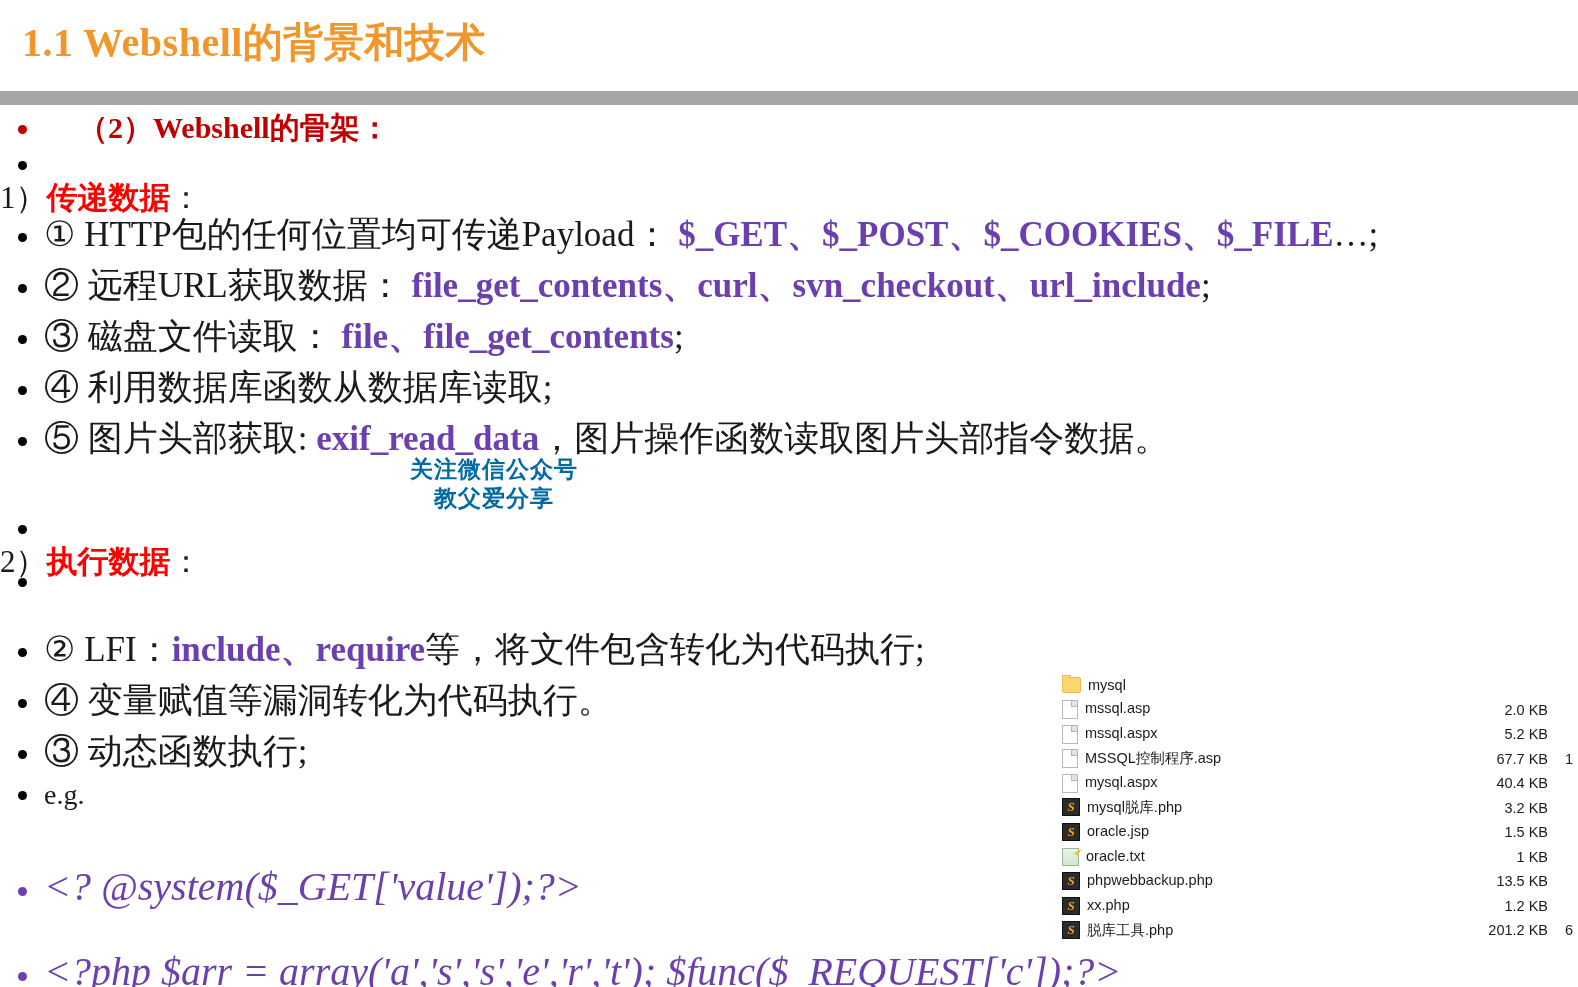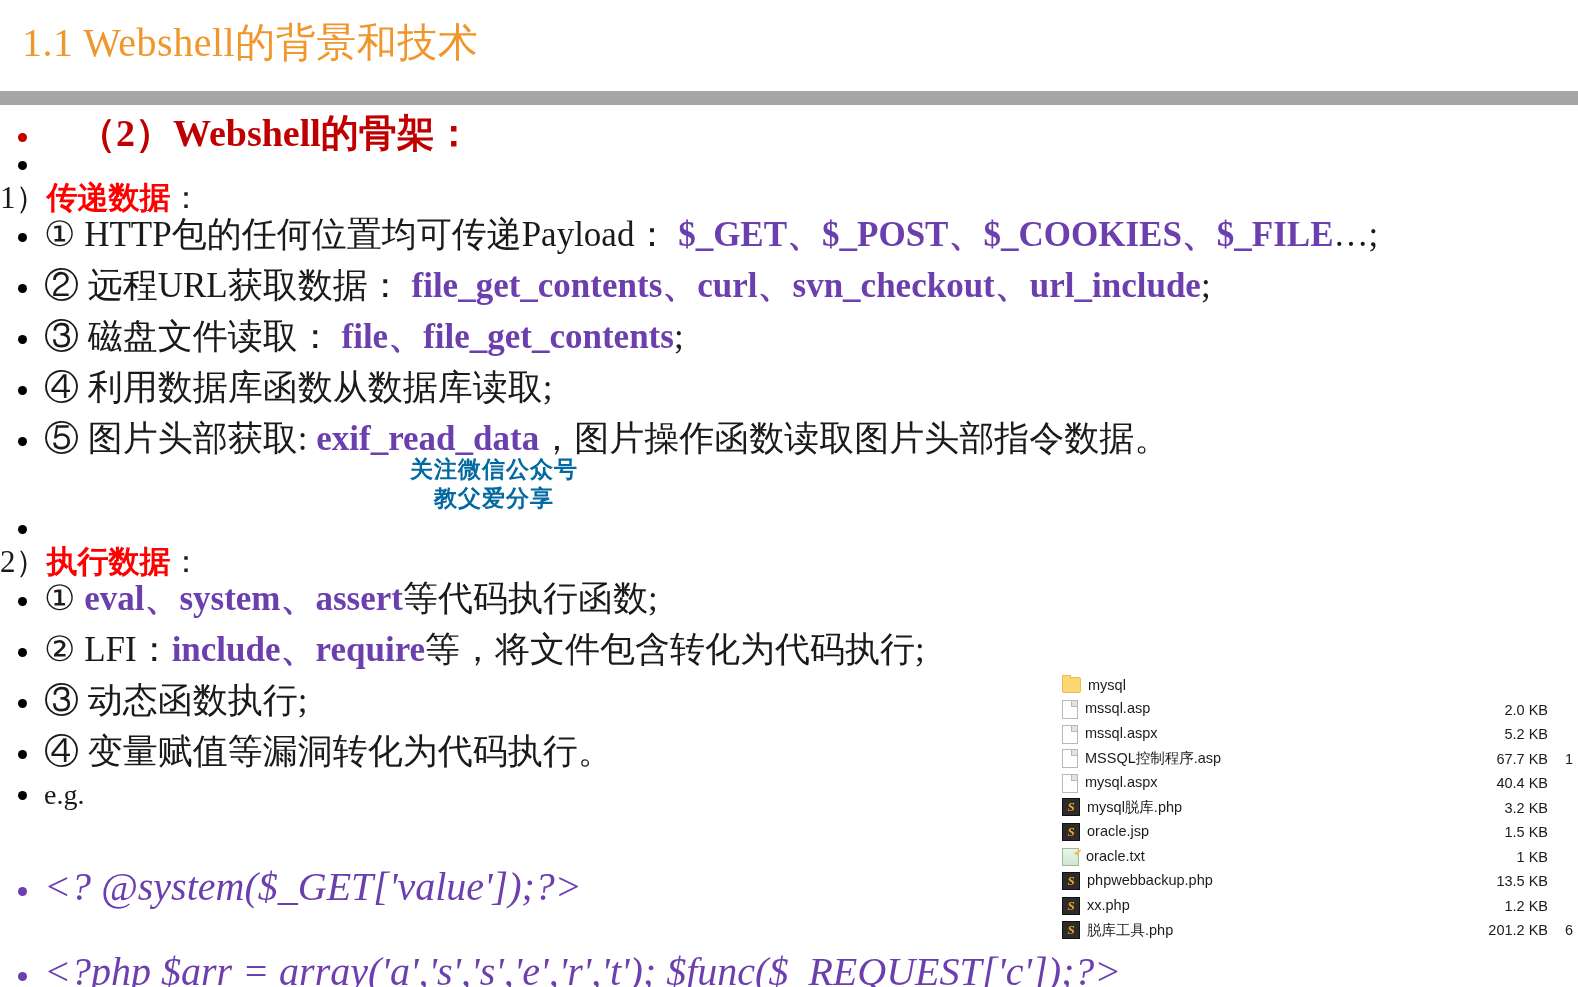--- a/index.html
+++ b/index.html
@@ -14,21 +14,21 @@
     font-family: "Liberation Sans", sans-serif;
     position: relative;
   }
 
   
   #slide-title {
     position: absolute;
     left: 22px;
     top: 22px;
     font-family: "Liberation Serif", serif;
-    font-weight: normal;
+    font-weight: bold;
     font-size: 40px;
     line-height: 1.05;
     color: #F0962A;
     letter-spacing: 0.5px;
     white-space: nowrap;
   }
   #title-rule {
     position: absolute;
     left: 0;
     top: 91px;
@@ -94,21 +94,21 @@
   
   .serif  { font-family: "Liberation Serif", serif; }
   .sans   { font-family: "Liberation Sans", sans-serif; }
   .code   { font-family: "Liberation Serif", serif; font-weight: bold; color: #6C3FAF; }
   .red    { color: #C00000; font-weight: bold; }
   .redhv  { color: #FF0000; font-weight: bold; }
   .blk    { color: #1a1a1a; }
   .ital   { font-family: "Liberation Serif", serif; font-style: italic; color: #6C3FAF; }
 
   
-  .l-head   { height: 50px; font-size: 38px; justify-content: center; }
+  .l-head   { height: 50px; font-size: 30px; justify-content: center; }
   .l-head .txt { padding-left: 34px; }
   .l-sub    { height: 53px; font-size: 31px; flex-direction: column; }
   .l-item   { height: 51px; font-size: 35px; }
   .l-gap    { height: 56px; }
   .l-eg     { height: 52px; font-size: 28px; }
   .l-code   { height: 53px; font-size: 40px; margin-top: 32px; }
 
   
   #file-panel {
     position: absolute;
@@ -265,33 +265,32 @@
       <span class="dot"><i></i></span>
       <span class="txt"><span class="serif blk">⑤ 图片头部获取: </span><span class="code">exif_read_data</span><span class="serif blk">，图片操作函数读取图片头部指令数据。</span></span>
     </div>
     <div class="line l-gap"></div>
     <div class="line l-sub">
       <span class="dot"><i></i></span>
       <span class="txt"><span class="serif blk">2）</span><span class="sans redhv">执行数据</span><span class="serif blk">：</span></span>
     </div>
     <div class="line l-item">
       <span class="dot"><i></i></span>
-      <span class="txt"><span class="serif blk">① </span><span class="code">eval、system、assert</span><span class="serif blk">等代码执行函数;</span></span>
     </div>
     <div class="line l-item">
       <span class="dot"><i></i></span>
       <span class="txt"><span class="serif blk">② LFI：</span><span class="code">include、require</span><span class="serif blk">等，将文件包含转化为代码执行;</span></span>
     </div>
     <div class="line l-item">
       <span class="dot"><i></i></span>
+      <span class="txt"><span class="serif blk">④ 变量赋值等漏洞转化为代码执行。</span></span>
+    </div>
+    <div class="line l-item">
+      <span class="dot"><i></i></span>
       <span class="txt"><span class="serif blk">③ 动态函数执行;</span></span>
-    </div>
-    <div class="line l-item">
-      <span class="dot"><i></i></span>
-      <span class="txt"><span class="serif blk">④ 变量赋值等漏洞转化为代码执行。</span></span>
     </div>
     <div class="line l-eg">
       <span class="dot"><i></i></span>
       <span class="txt"><span class="serif blk">e.g.</span></span>
     </div>
     <div class="line l-code">
       <span class="dot purple"><i></i></span>
       <span class="txt"><span class="ital">&lt;? @system($_GET['value']);?&gt;</span></span>
     </div>
     <div class="line l-code">

